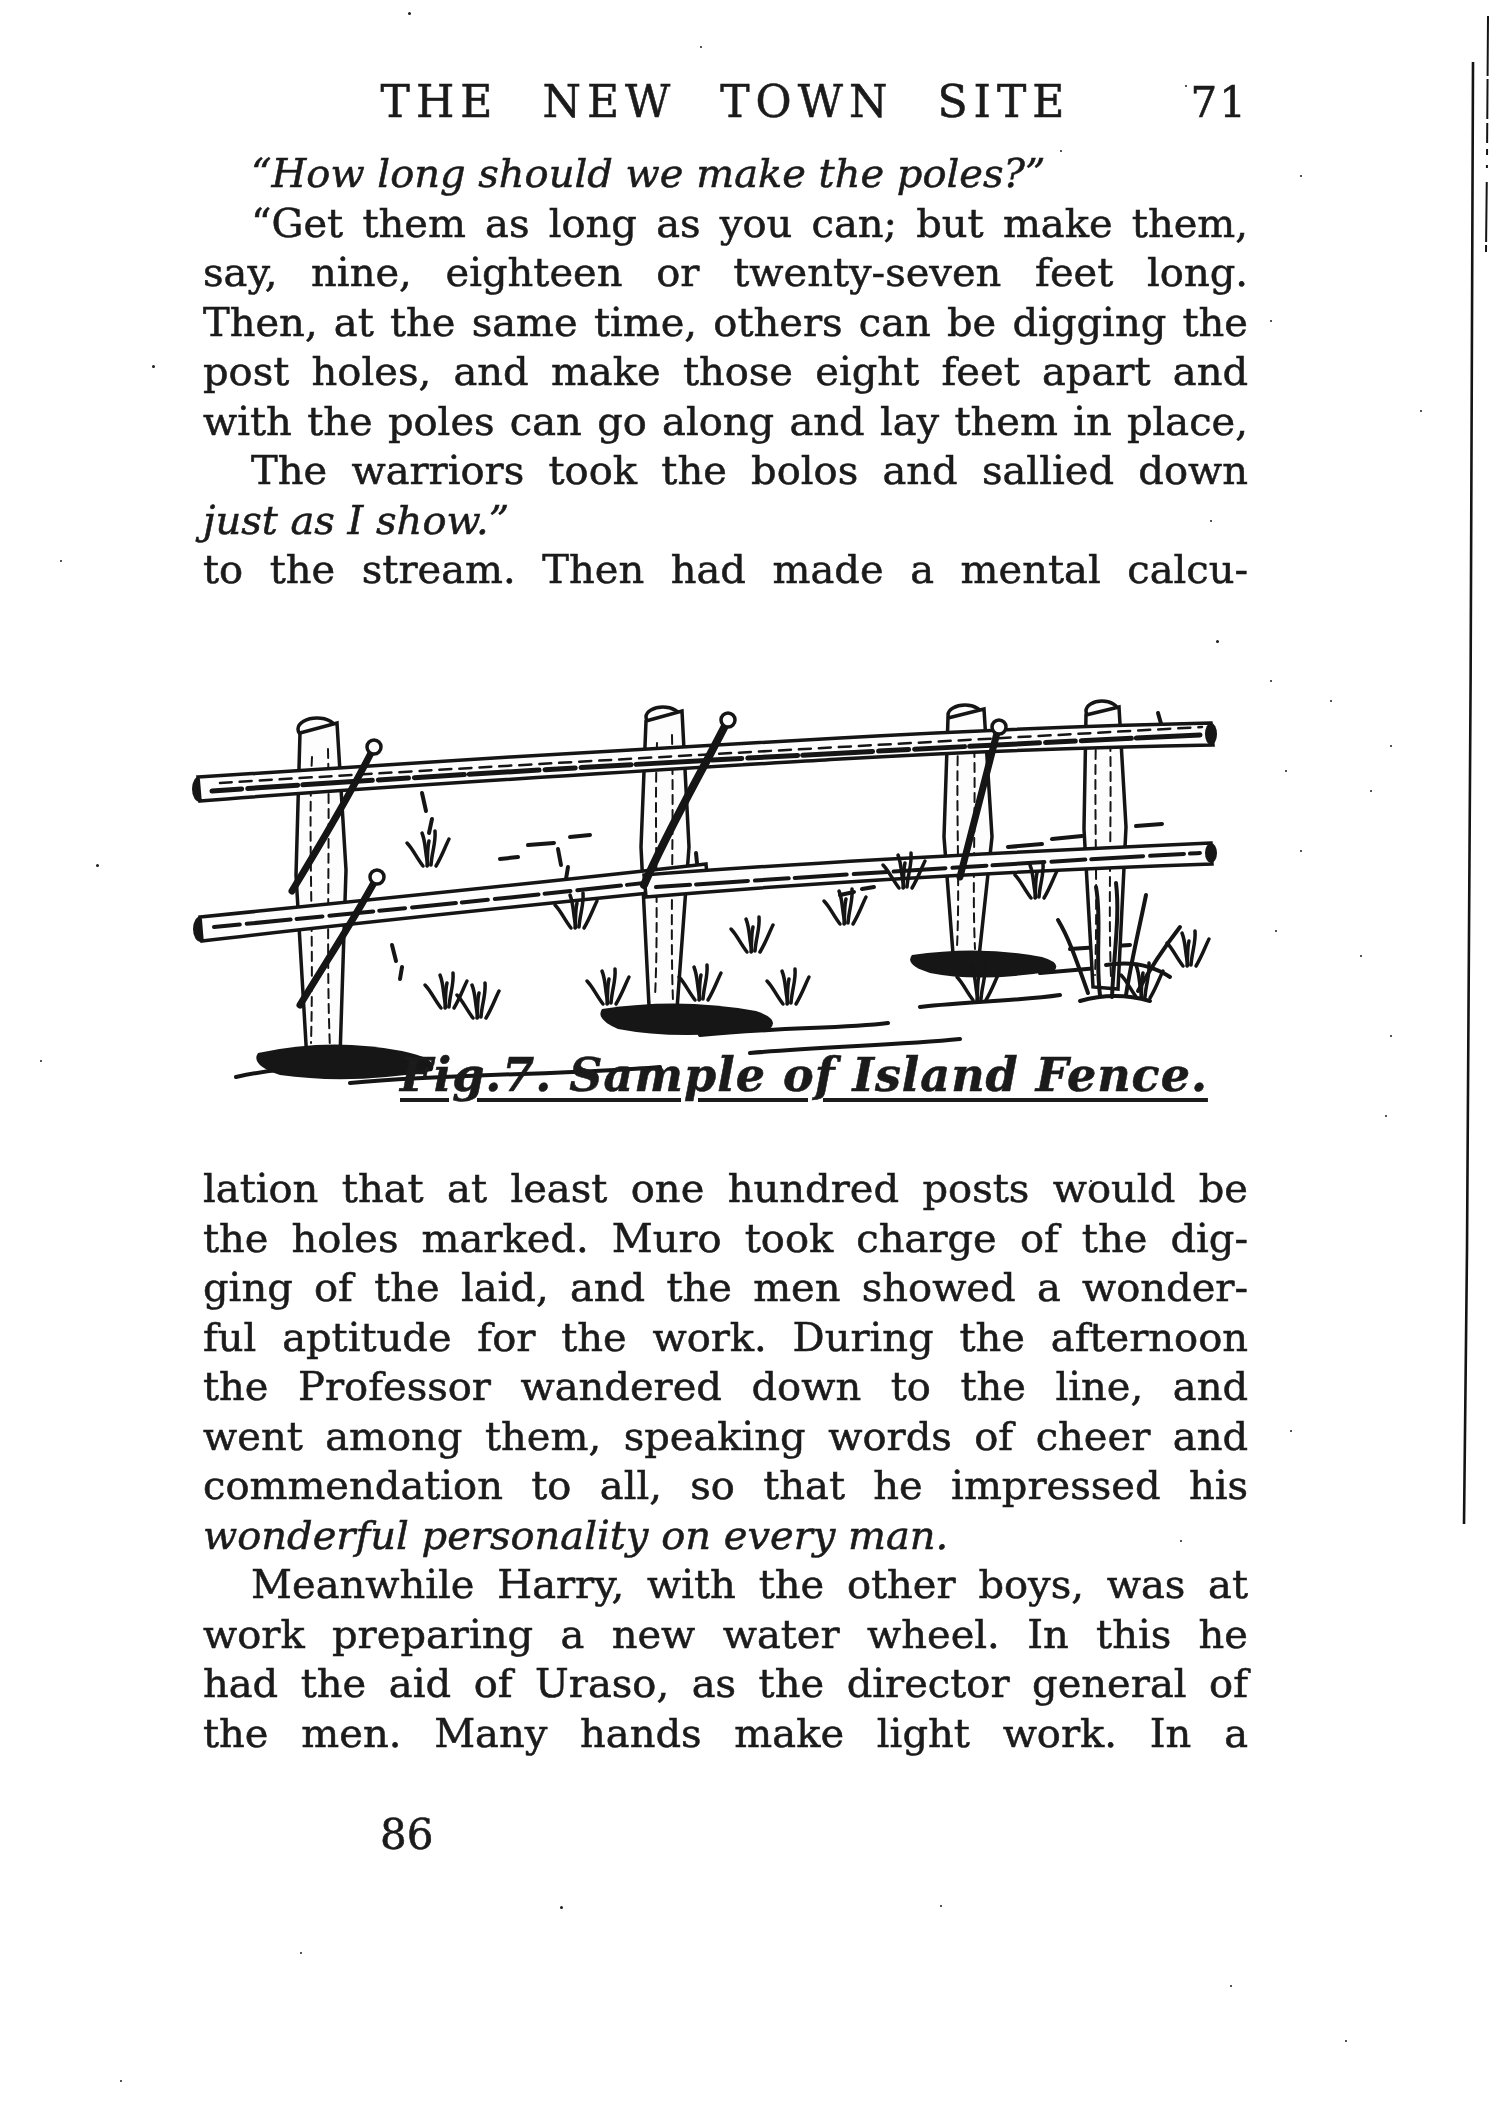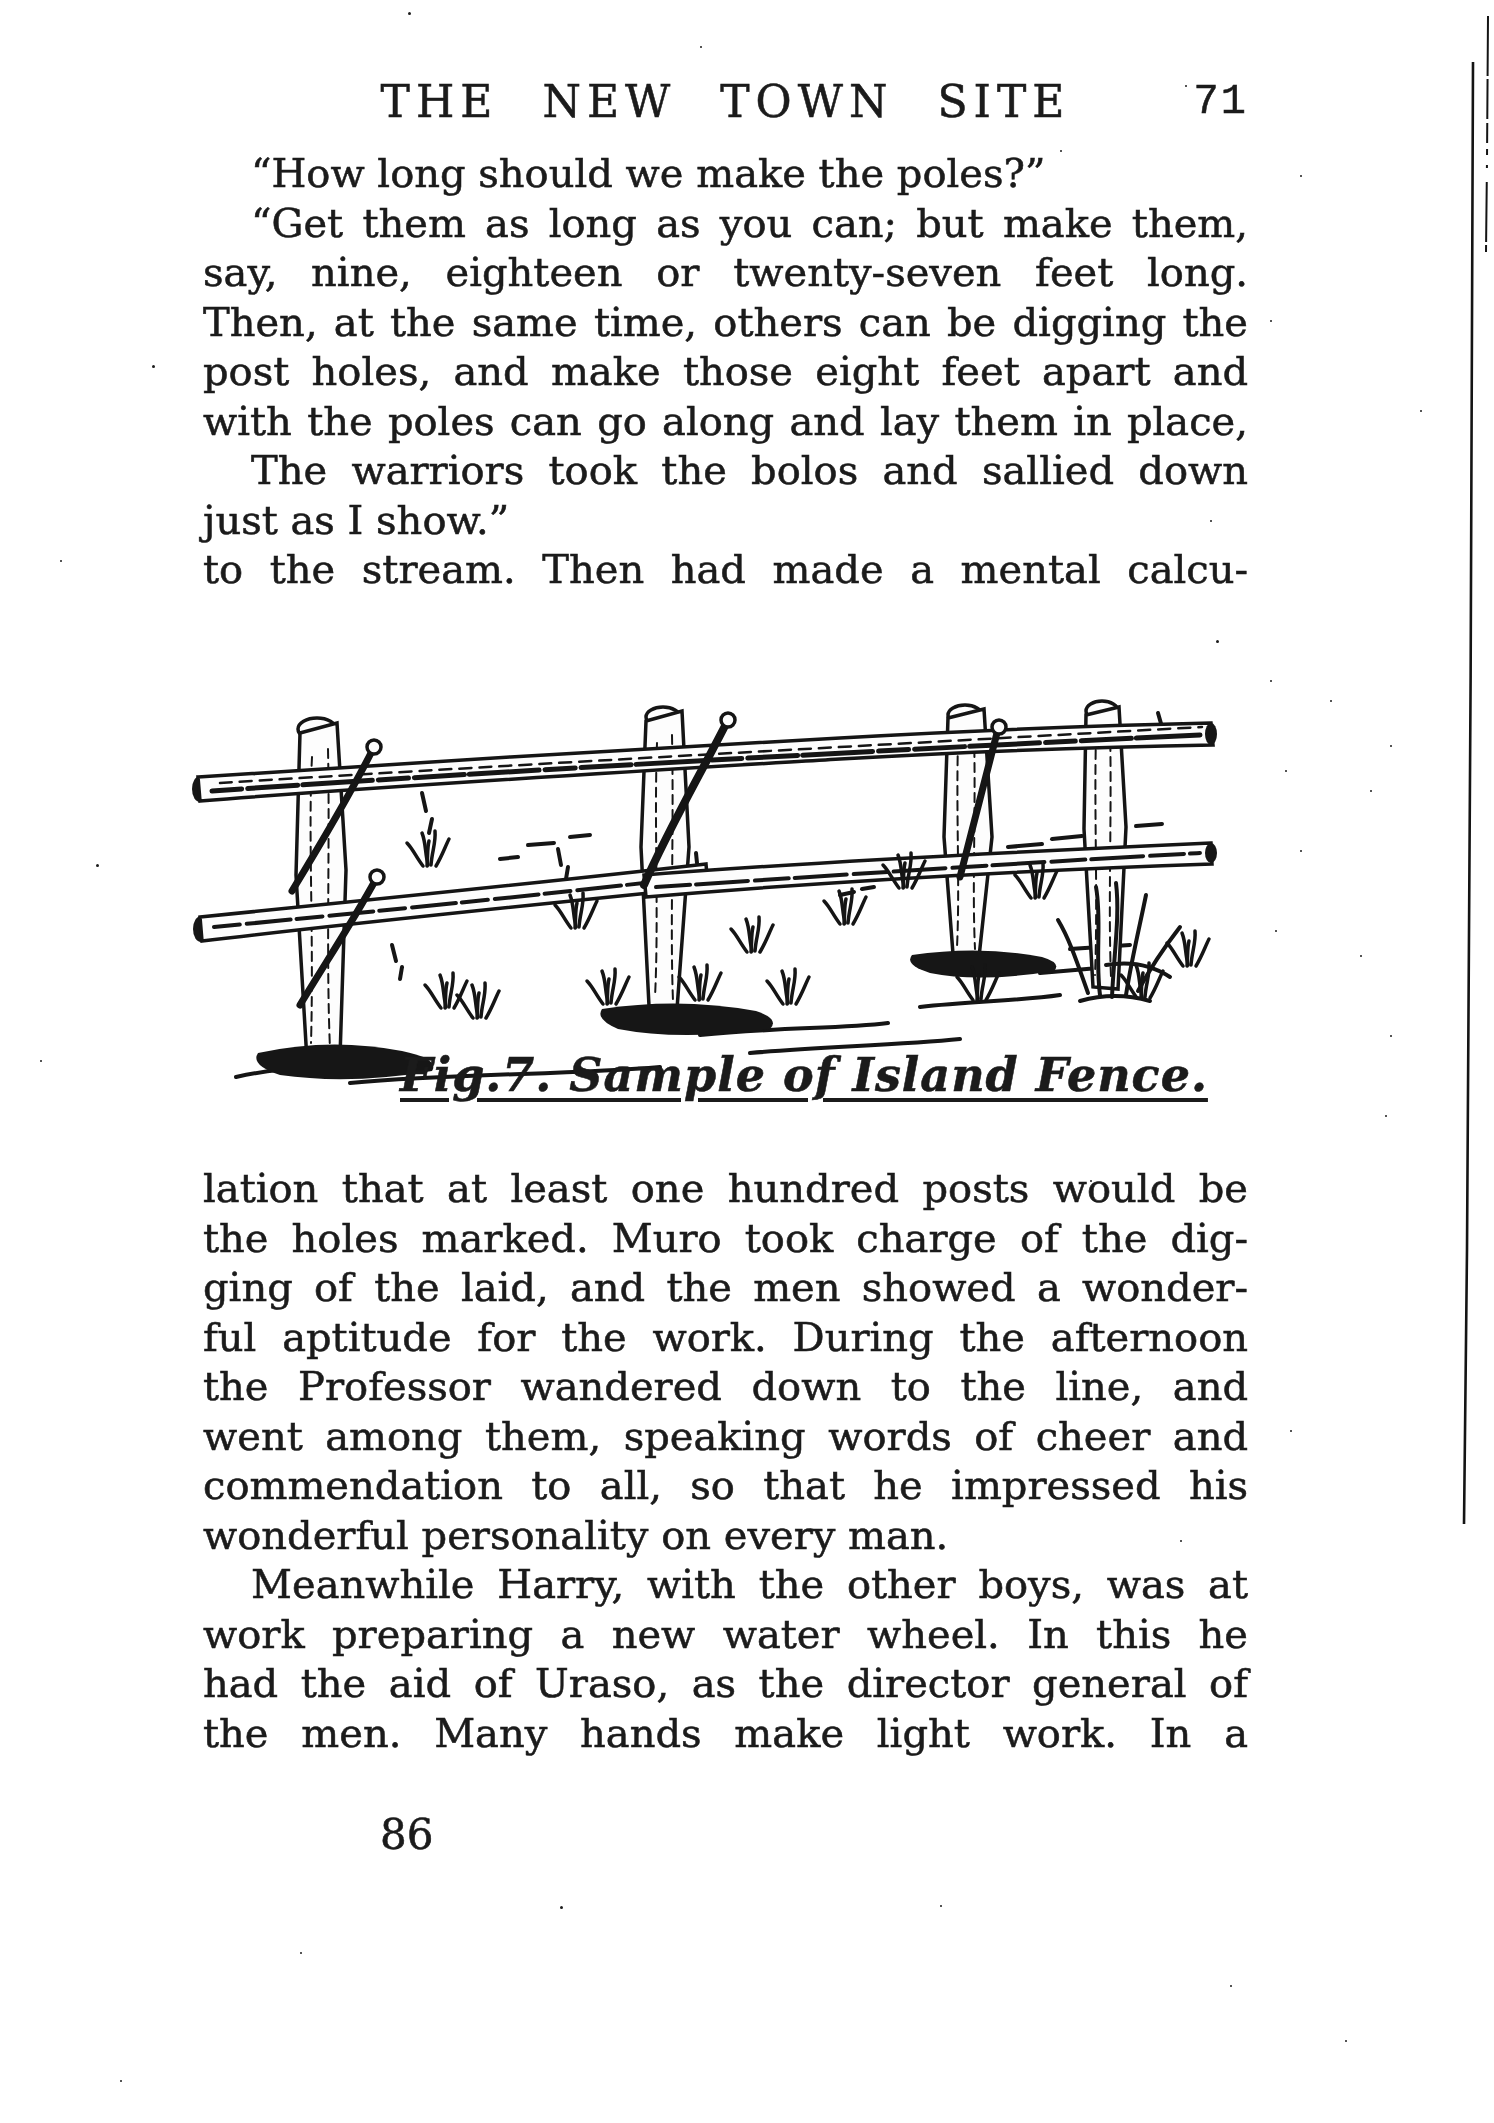--- a/index.html
+++ b/index.html
@@ -7,26 +7,26 @@
     position:relative; width:1494px; height:2123px; background:#ffffff;
     font-family:"DejaVu Serif","Liberation Serif",serif; color:#1b1b1b;
     overflow:hidden;
     -webkit-text-stroke:0.55px #1b1b1b;
   }
   .header{position:absolute; left:203px; top:76px; width:1045px; height:52px;}
   .title{
     display:block; text-align:center; font-size:44px; letter-spacing:6px;
     word-spacing:24px; white-space:nowrap;
   }
-  .pagenum{position:absolute; right:0; top:2px; font-size:42px; letter-spacing:2px;font-family:Liberation Mono, monospace;}
+  .pagenum{position:absolute; right:0; top:2px; font-size:42px; letter-spacing:2px;}
   .textblock{position:absolute; left:203px; width:1045px; font-size:40px; line-height:49.5px;}
   #block-upper{top:149px;}
   #block-lower{top:1164px;}
   .line{text-align:justify; text-align-last:justify; overflow:visible;}
-  .line.endline{text-align-last:left;}
+  .line.endline{text-align-last:left;font-style:italic;}
   .line.indent{text-indent:48px;}
   figure.illustration{position:absolute; left:140px; top:665px; width:1090px; height:420px; margin:0;}
   figure.illustration svg{width:100%; height:100%;}
   .caption{
     position:absolute; left:400px; top:1048px; width:760px; text-align:center;
     font-size:46px; font-style:italic; font-weight:bold; letter-spacing:1px;
     text-decoration:underline; text-decoration-thickness:3.5px; text-underline-offset:7px;
     white-space:nowrap;
   }
   .signature{position:absolute; left:380px; top:1810px; font-size:42px;}

